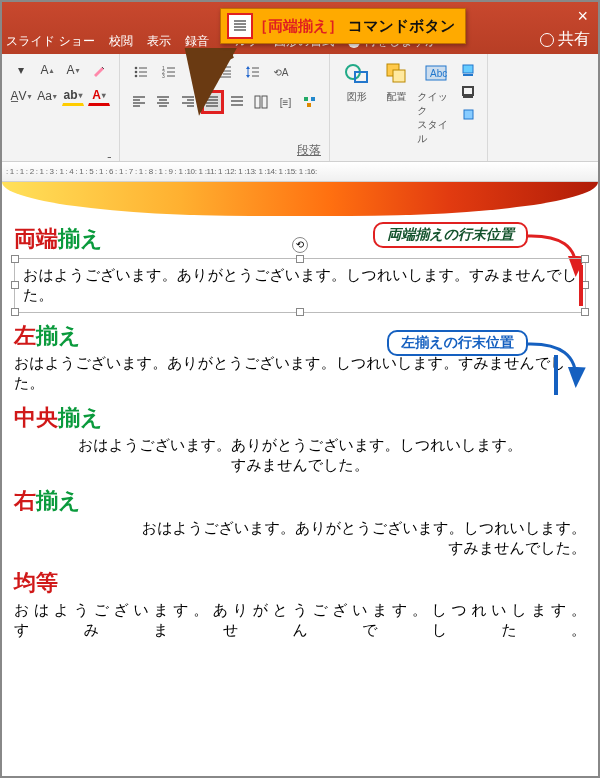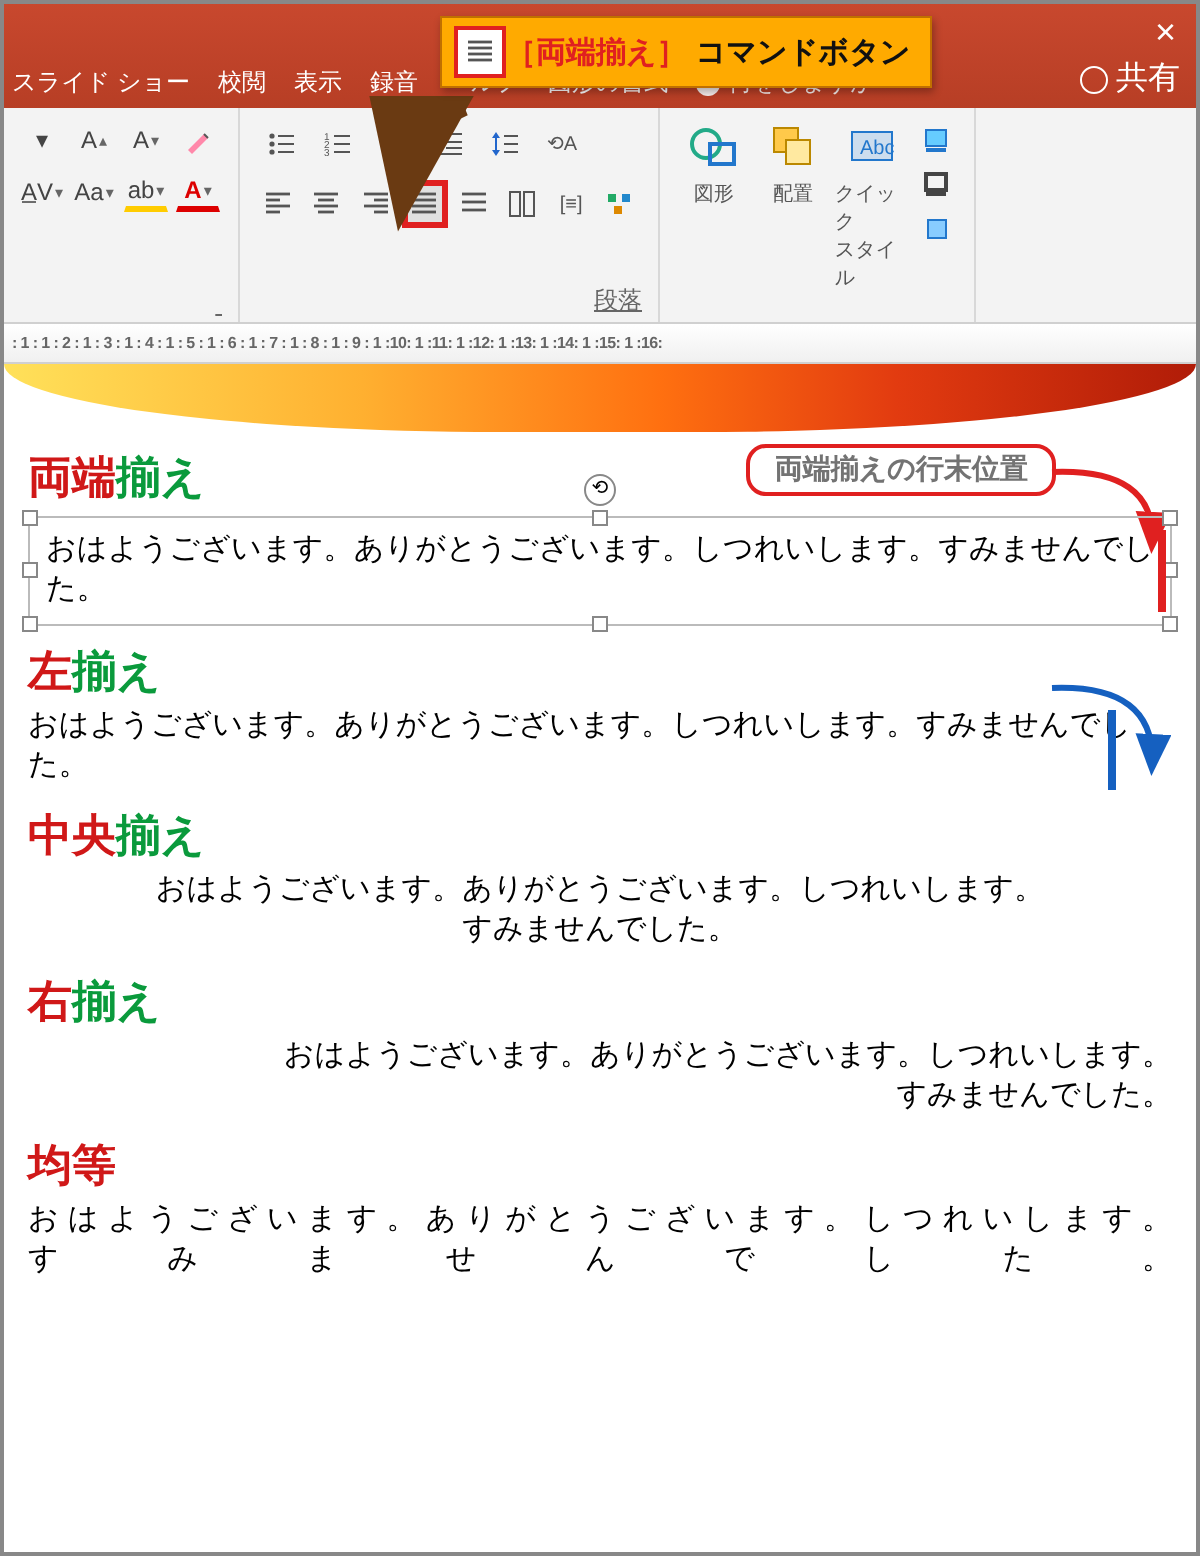--- a/index.html
+++ b/index.html
@@ -78,21 +78,21 @@
 
   
   .font-grp { width: 118px; }
   .font-grp .row { display:flex; gap:4px; align-items:center; margin-bottom:6px;}
   .mini-btn {
     width:22px; height:20px; border:1px solid transparent;
     display:inline-flex; align-items:center; justify-content:center;
     font-size:12px; color:#444; background:#f3f3f3;
   }
   .mini-btn .dd { font-size:8px; margin-left:1px; color:#666;}
-  .color-underline { border-bottom:3px solid #d00; }
+  .color-underline { border-bottom:3px solid #d00;font-weight:bold; }
   .color-underline.blue{ border-bottom-color:#ffcc00;}
 
   
   .para-grp { width: 210px; position:relative;}
   .para-row { display:flex; gap:2px; align-items:center; margin-bottom:6px;}
   .align-btn {
     width:26px; height:24px; border:1px solid transparent;
     display:inline-flex; align-items:center; justify-content:center;
     background:#f3f3f3;
   }
@@ -121,21 +121,20 @@
   
   .ruler {
     height: 20px;
     background: linear-gradient(#fff,#f0f0f0);
     border-bottom:1px solid #d0d0d0;
     font-size:8px; color:#666;
     display:flex; align-items:center;
     padding-left:4px;
     white-space:nowrap; overflow:hidden;
     letter-spacing: -0.3px;
-    font-weight: bold;
   }
 
   
   .slide-wrap {
     padding: 10px 12px;
     background:#fff;
     height: calc(778px - 52px - 108px - 20px - 4px);
     overflow:hidden;
     position:relative;
   }
@@ -154,21 +153,21 @@
   .h-red{ color:#d01818;} .h-green{ color:#0a9a3c;}
 
   .note-box {
     position:absolute;
     border:2px solid;
     border-radius:10px;
     background:#fff;
     padding:2px 12px;
     font-size:14px; font-weight:bold;
   }
-  .note-red { border-color:#e02020; color:#737373; top:40px; right:70px;}
+  .note-red { border-color:#e02020; color:#14532d; top:40px; right:70px;font-style:italic;}
   .note-blue{ border-color:#1560c0; color:#1560c0; top:148px; right:70px;}
 
   .curve-arrow{ position:absolute; }
 
   .textbox {
     border:1px solid #bbb;
     padding: 6px 8px;
     margin: 4px 0 8px 0;
     position:relative;
     font-size:15px;
@@ -457,20 +456,21 @@
   </div>
 
 </div>
 
 <div class="ruler">: 1 : 1 : 2 : 1 : 3 : 1 : 4 : 1 : 5 : 1 : 6 : 1 : 7 : 1 : 8 : 1 : 9 : 1 :10: 1 :11: 1 :12: 1 :13: 1 :14: 1 :15: 1 :16:</div>
 
 <div class="slide-wrap">
   <div class="slide-banner"></div>
 
   <div class="note-box note-red">両端揃えの行末位置</div>
+  <div class="note-box note-blue">左揃えの行末位置</div>
   <svg class="curve-arrow" style="top:44px; right:10px;" width="70" height="58">
     <defs>
         <marker id="ar" markerWidth="8" markerHeight="8" refX="5" refY="3" orient="auto">
           <path d="M0,0 L7,3 L0,6 Z" fill="#e02020"></path>
         </marker>
       </defs>
     <path d="M8 10 Q60 8 58 45" stroke="#e02020" stroke-width="3" fill="none" marker-end="url(#ar)"></path>
   </svg>
   <svg class="curve-arrow" style="top:152px; right:10px;" width="70" height="60">
     <defs>

